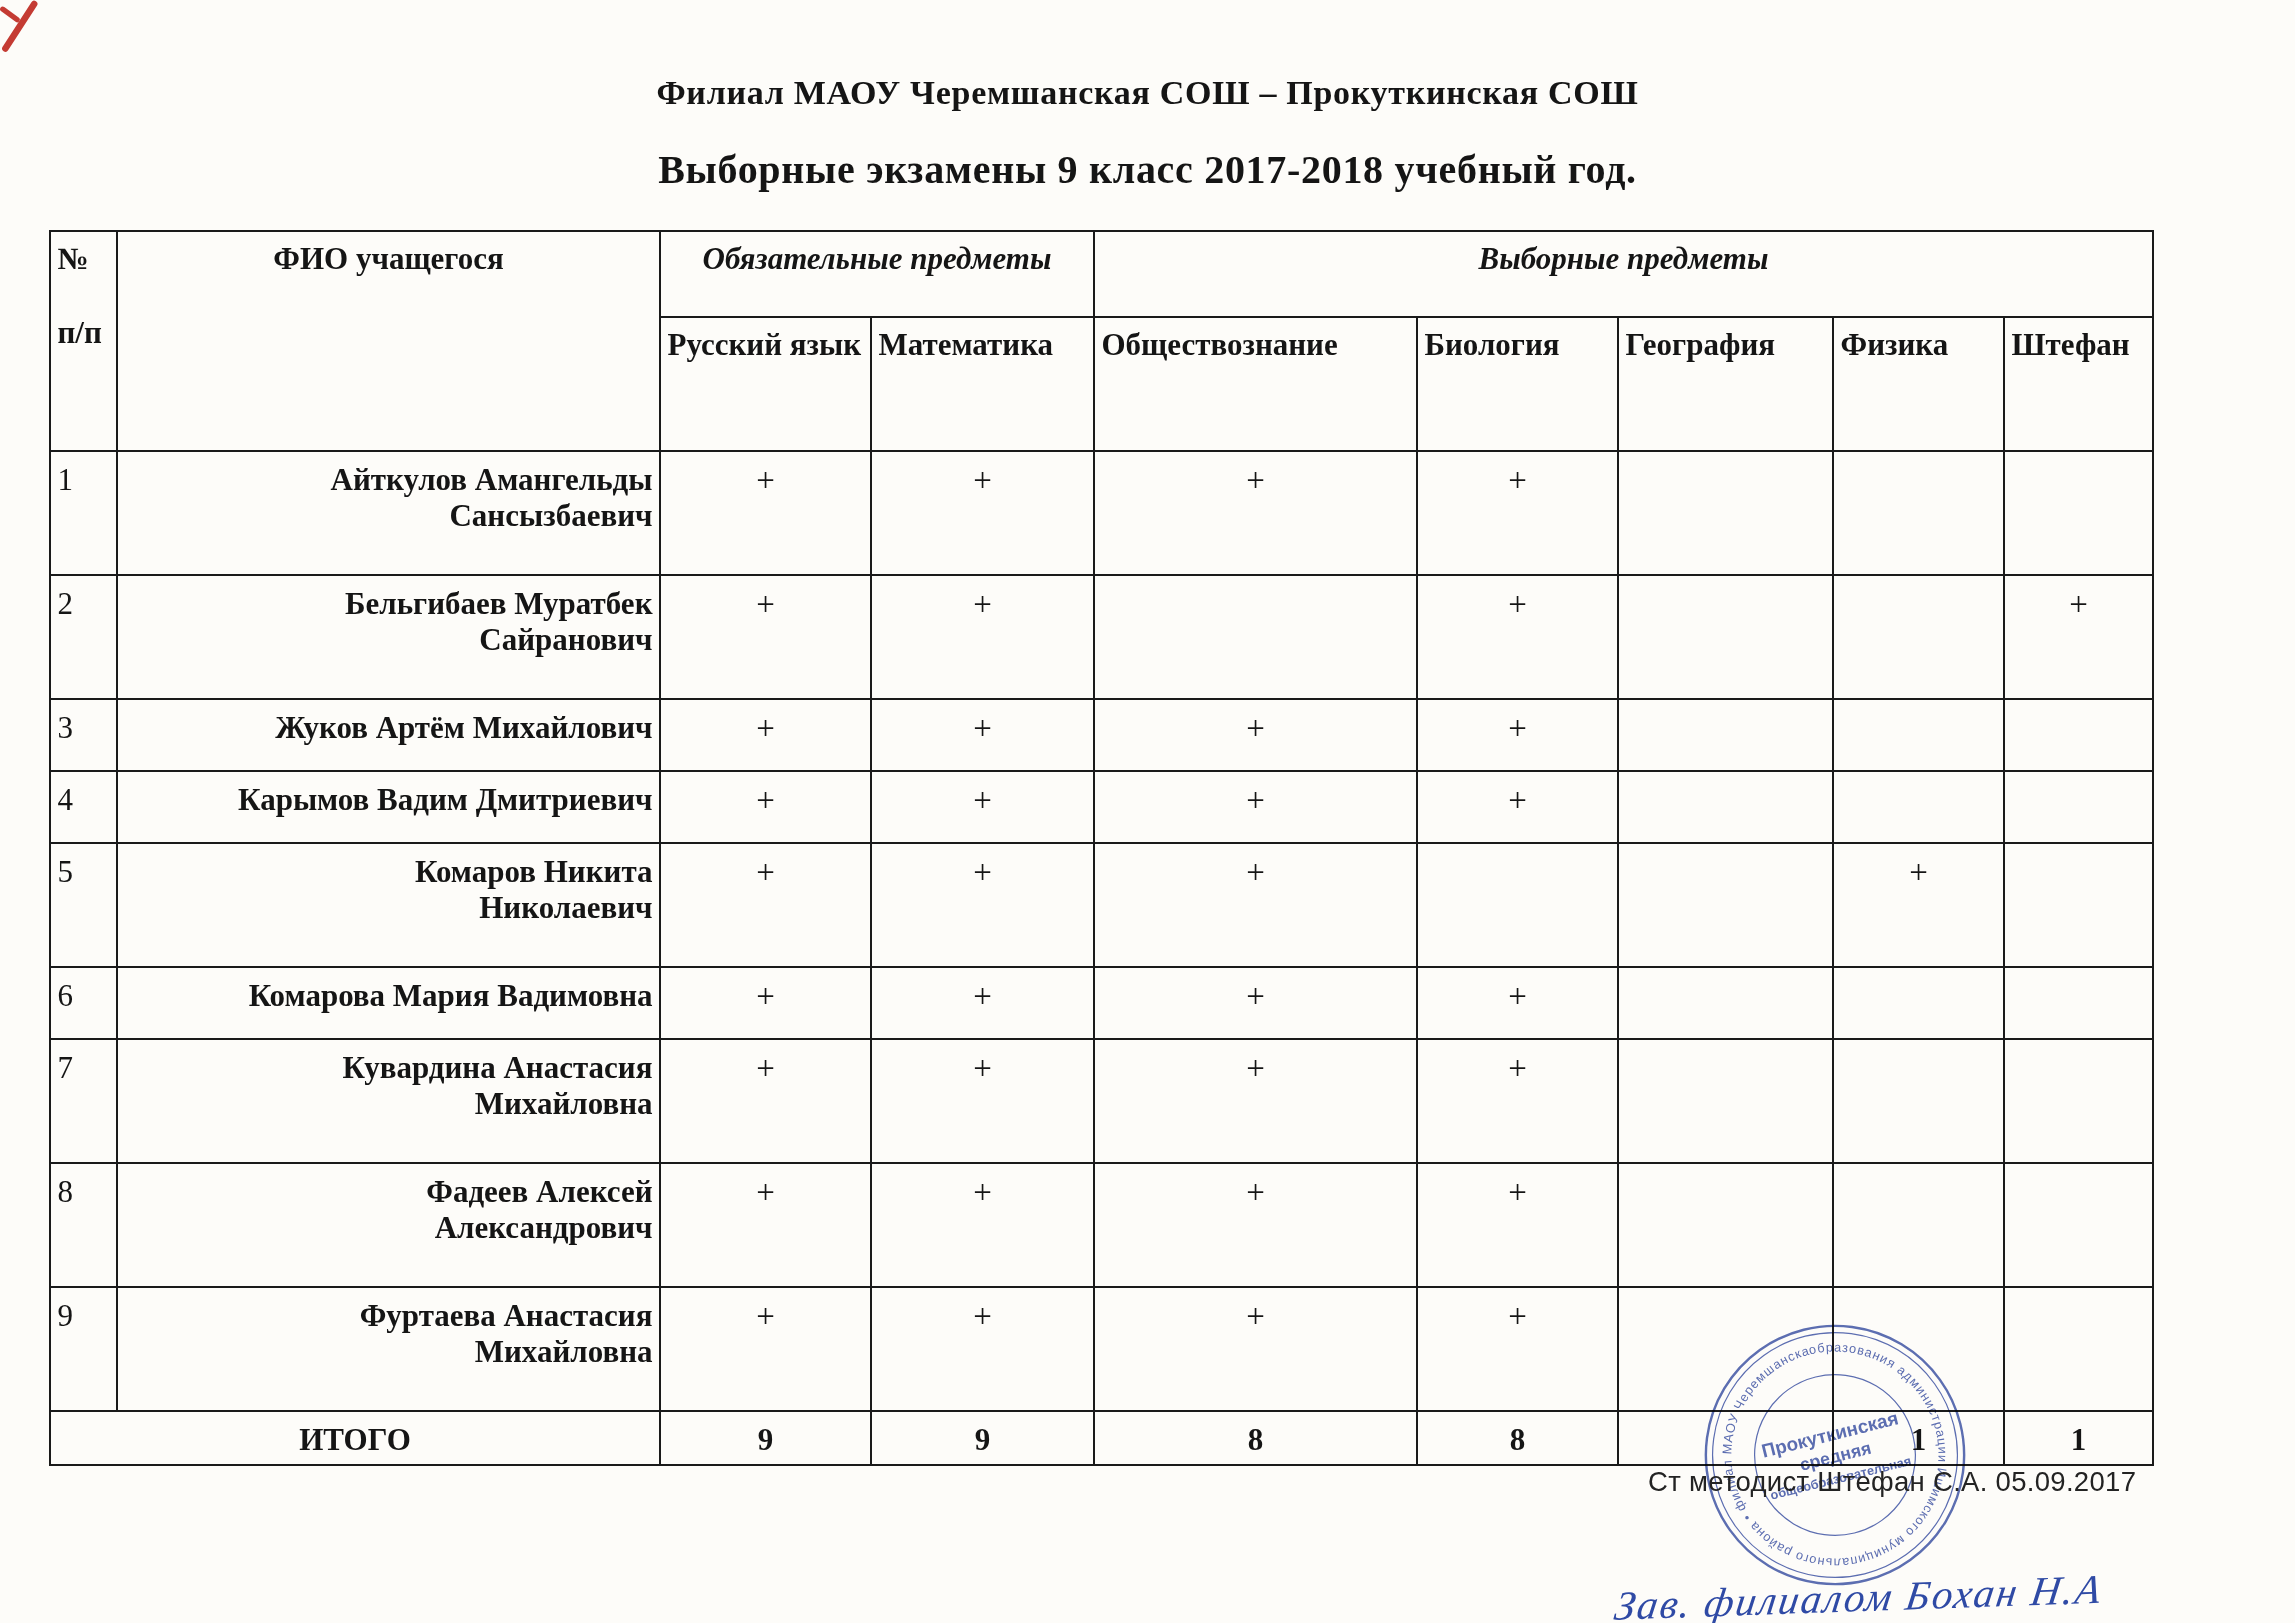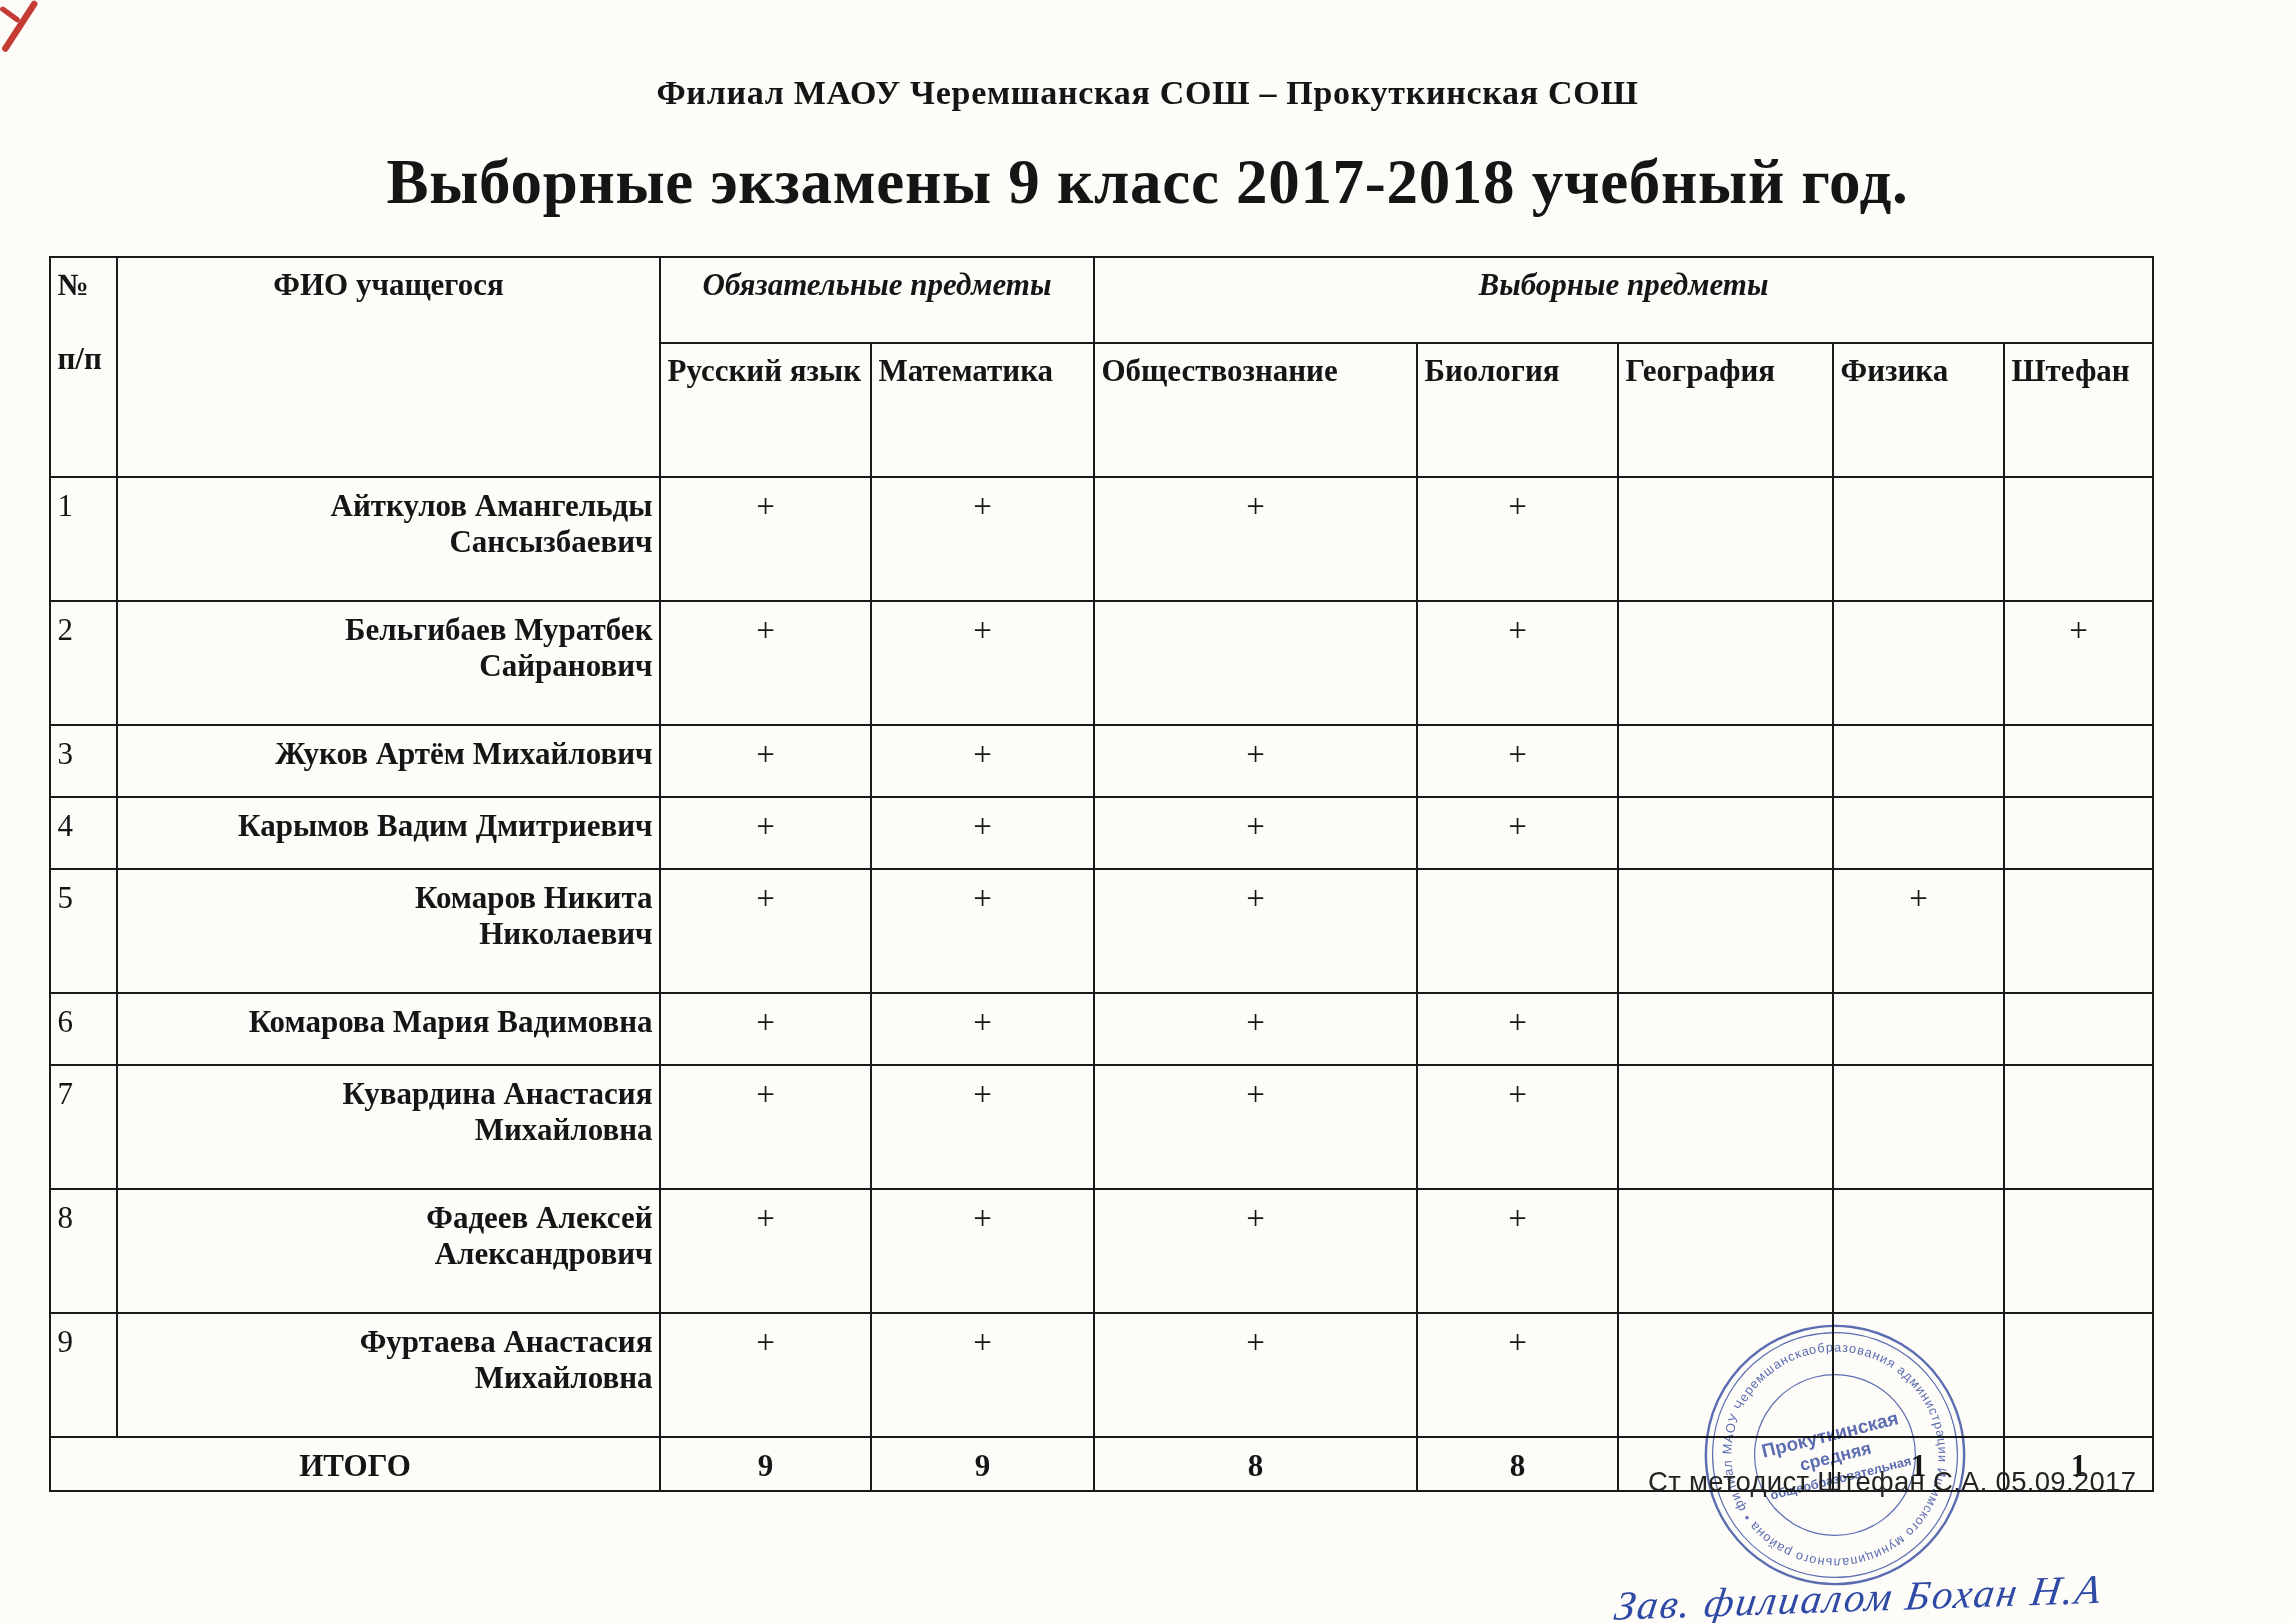--- a/index.html
+++ b/index.html
@@ -19,21 +19,21 @@
   .org-line{
     padding-top:74px;
     text-align:center;
     font-size:34px;
     font-weight:bold;
     letter-spacing:0.7px;
   }
   .doc-title{
     margin-top:34px;
     text-align:center;
-    font-size:63px;
+    font-size:40px;
     font-weight:bold;
     letter-spacing:0.7px;
   }
   table.exam{
     margin:37px 0 0 49px;
     border-collapse:collapse;
     table-layout:fixed;
     width:2101px;
     font-size:31px;
   }

